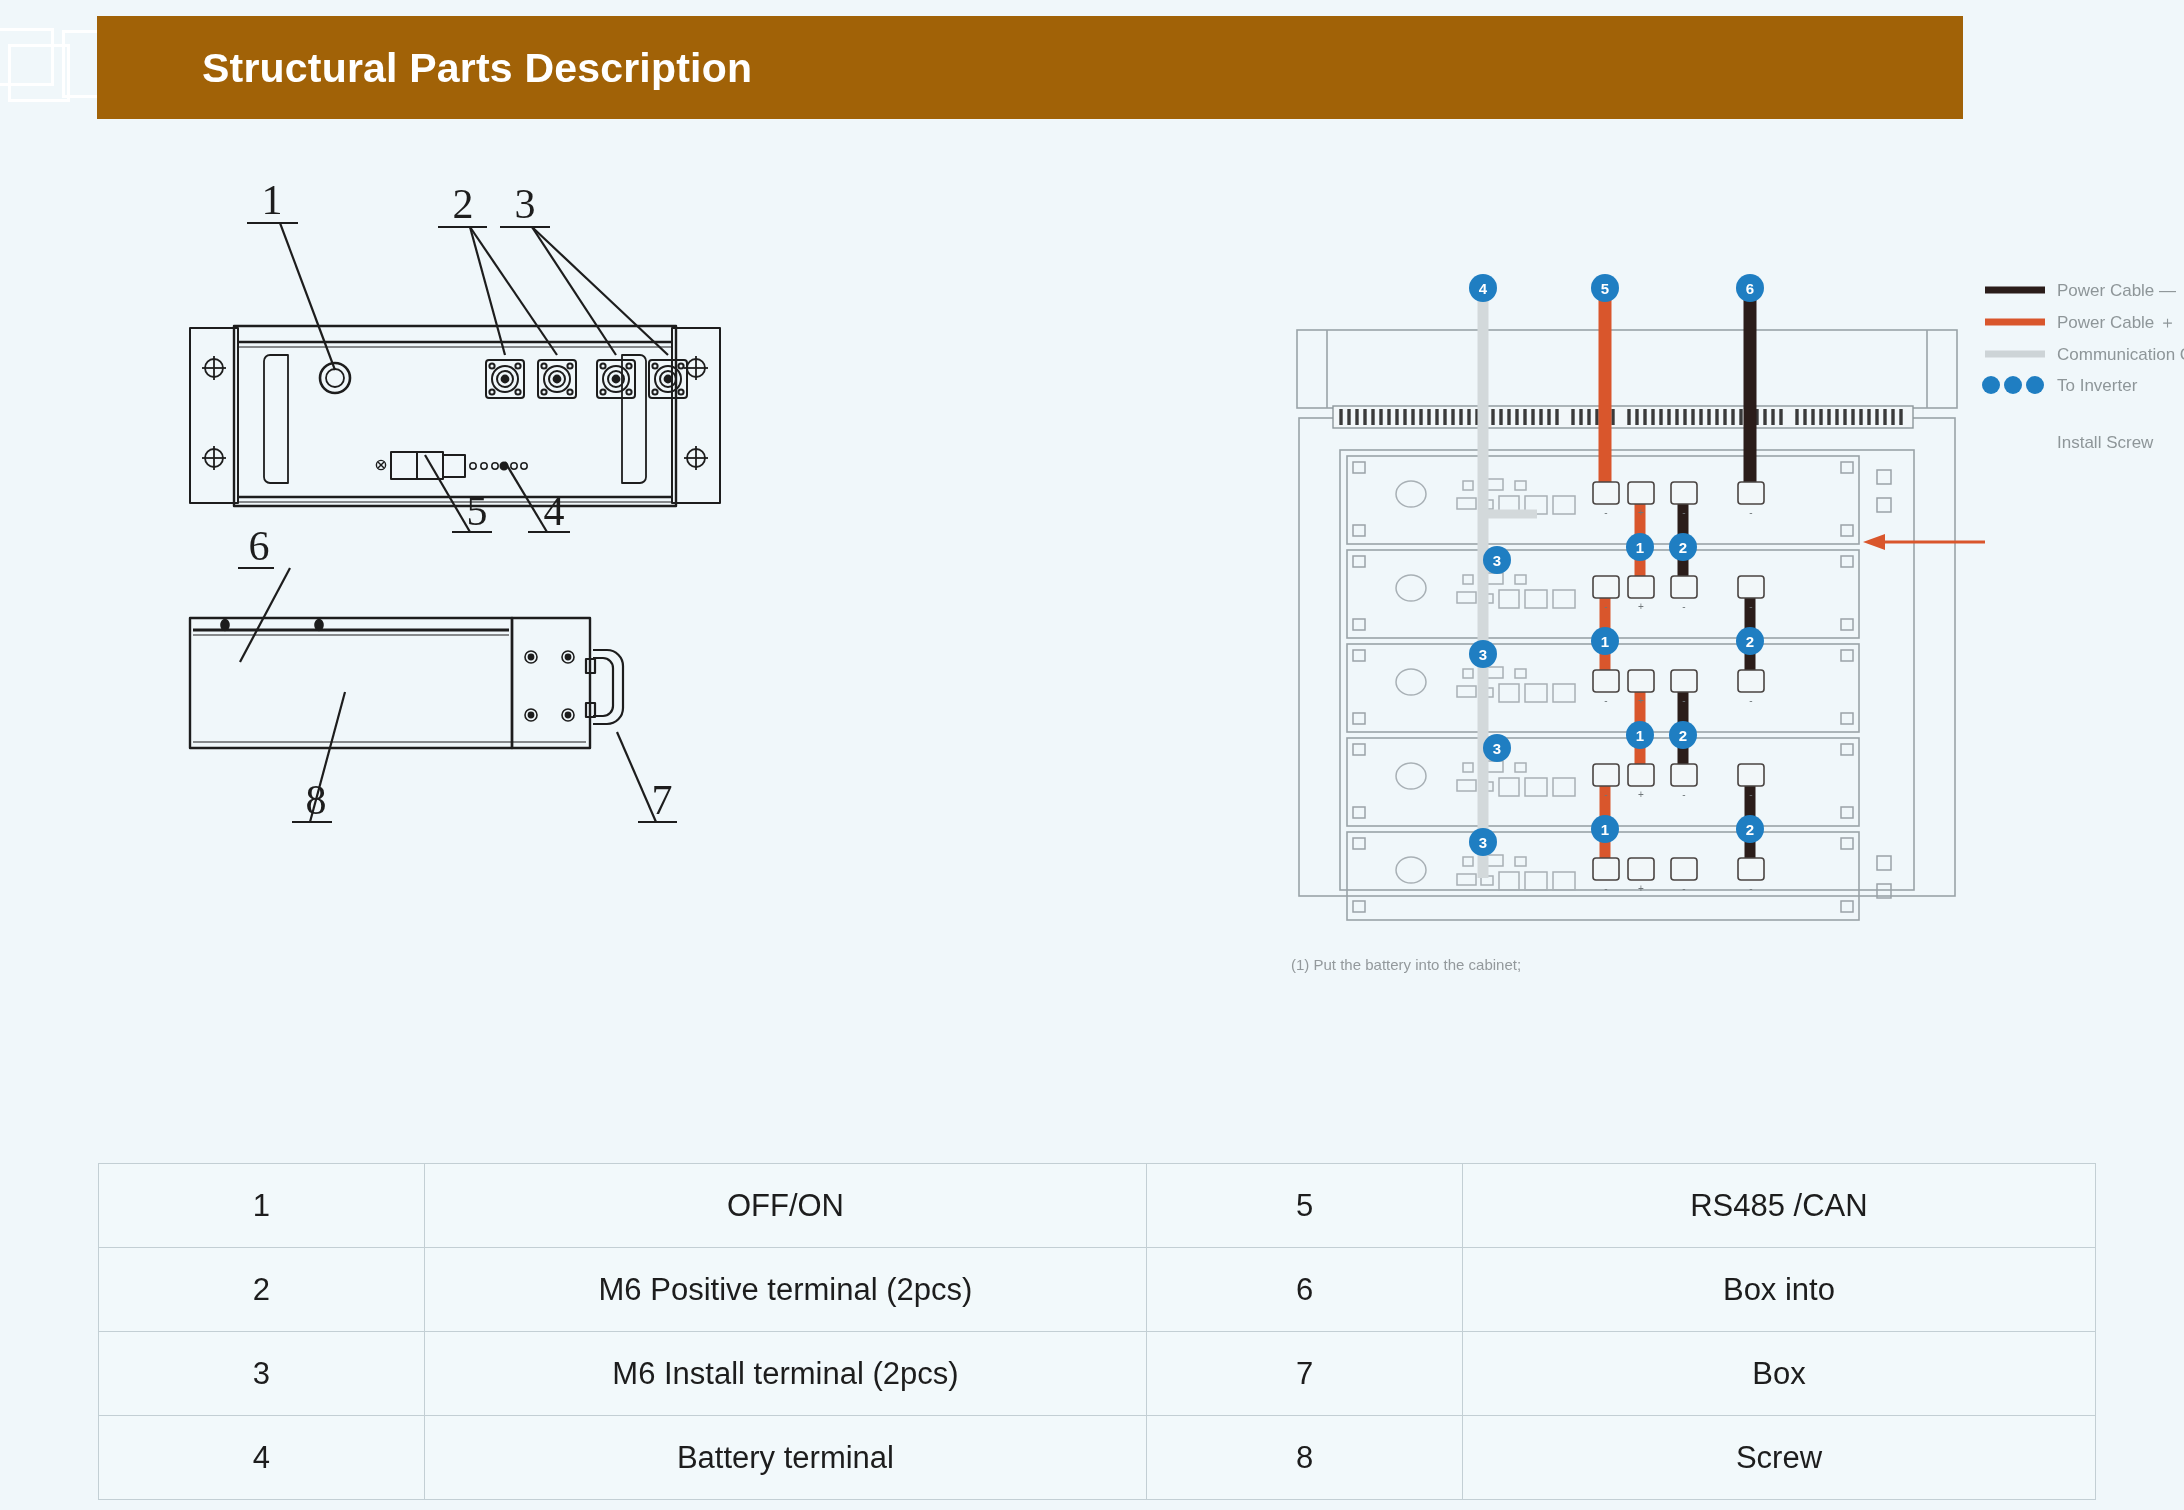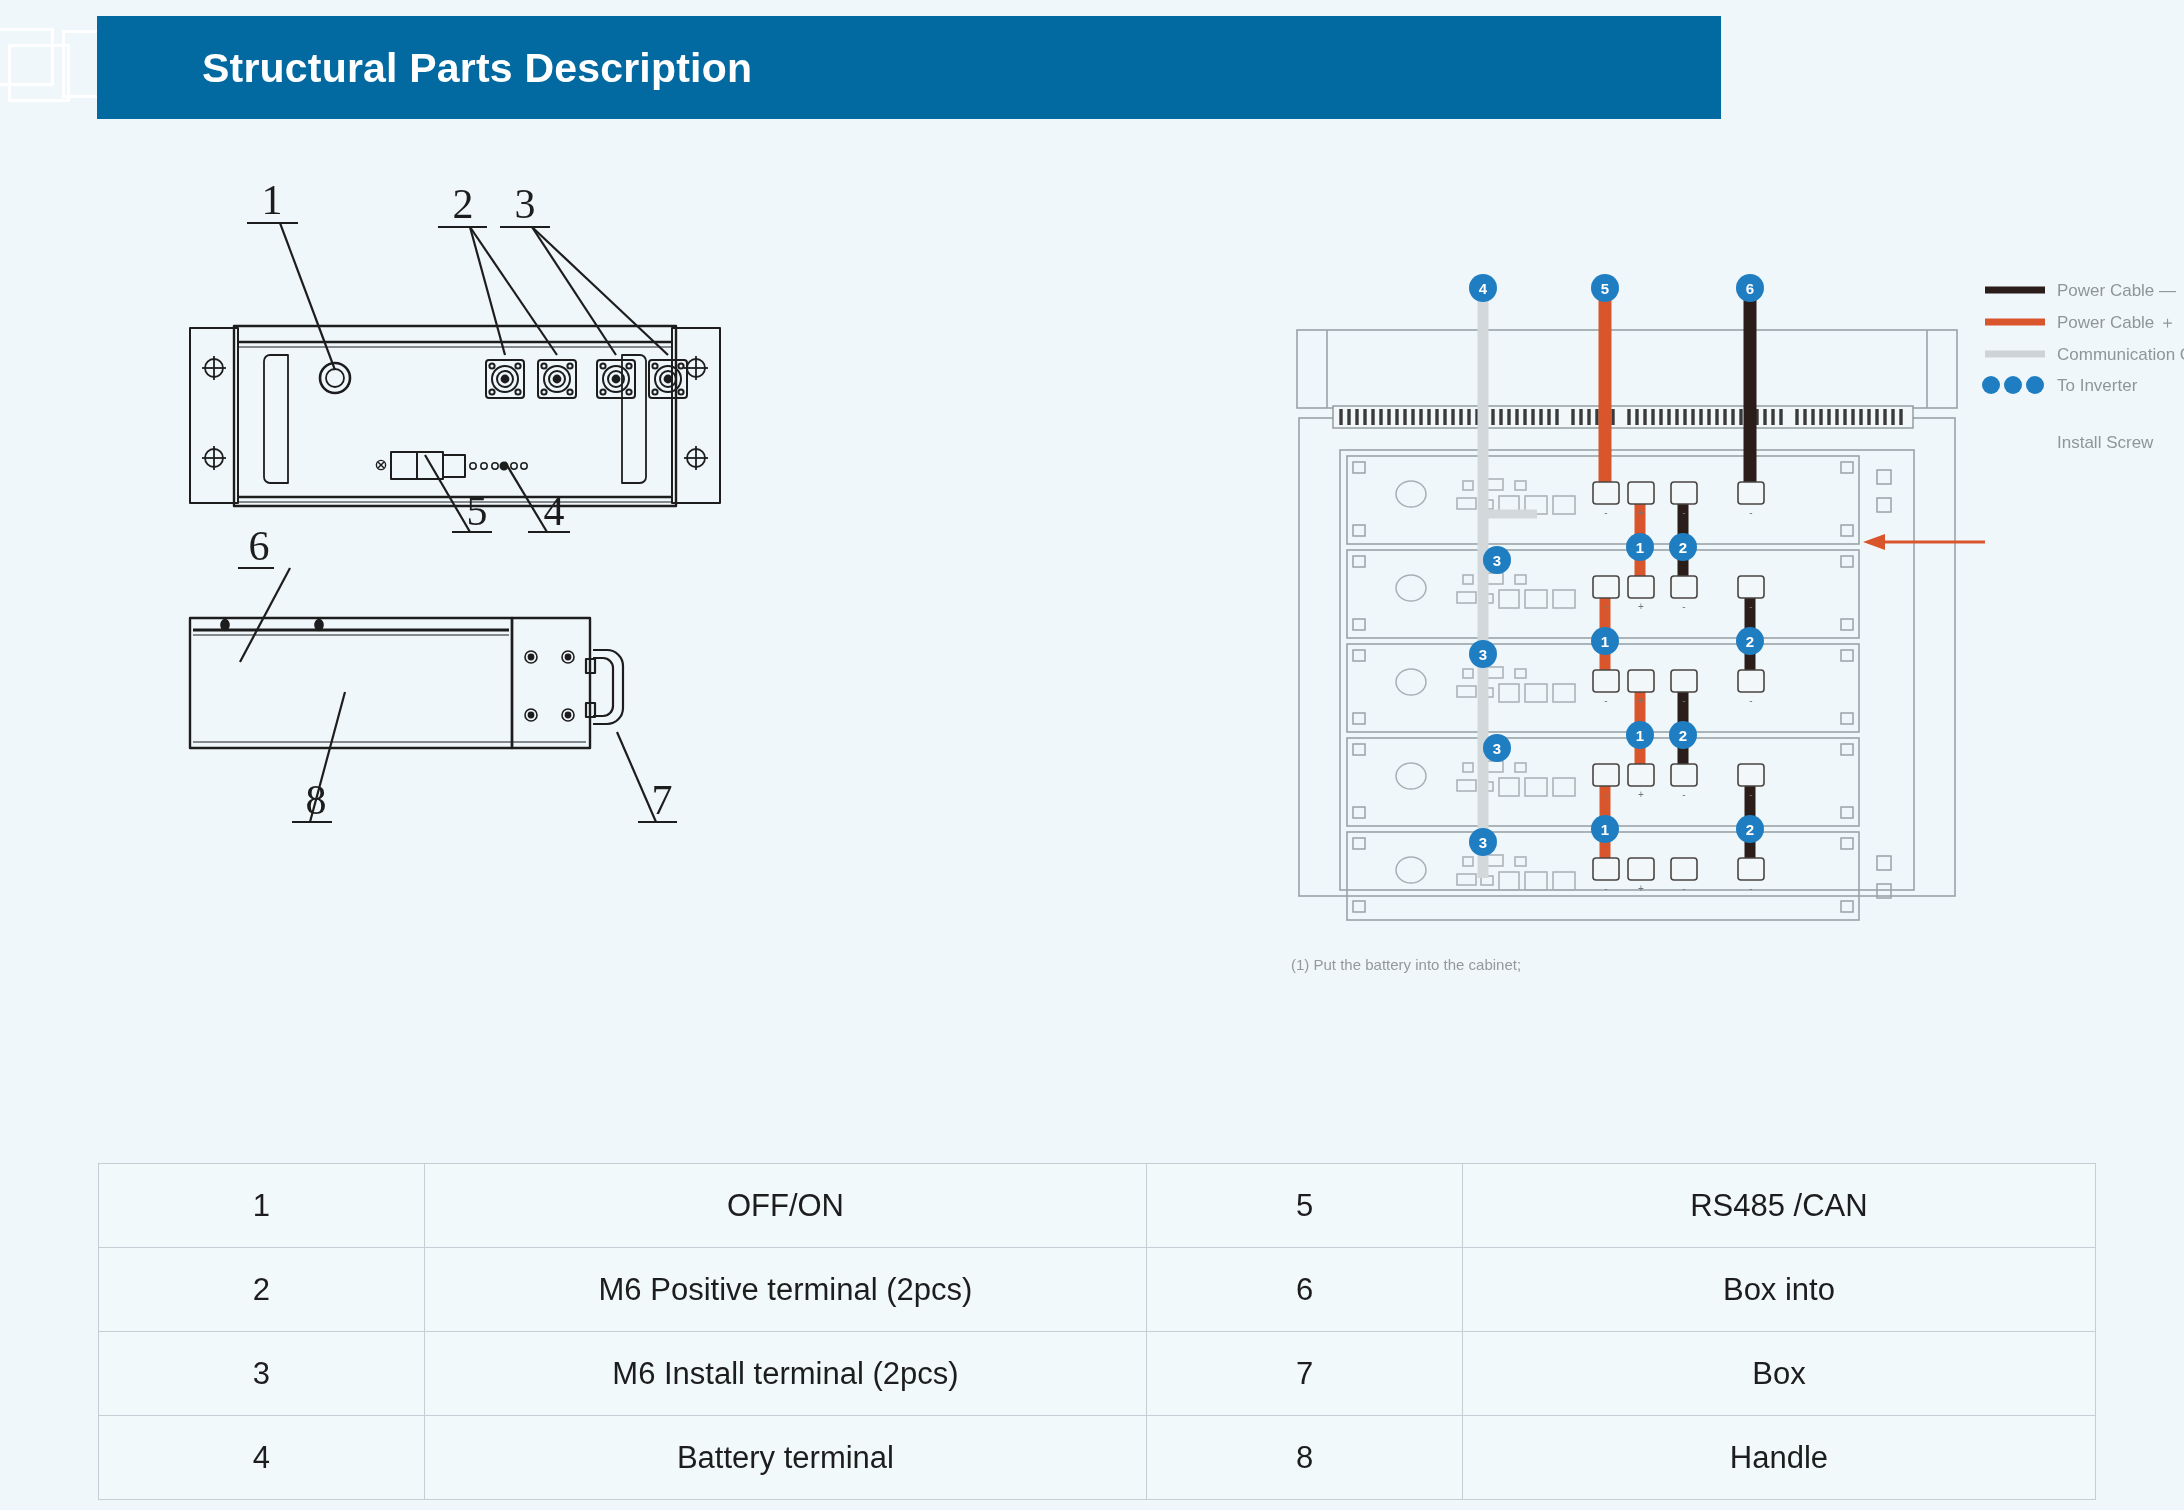--- a/index.html
+++ b/index.html
@@ -25,23 +25,23 @@
   }
   #wm-a { left: -8px;  top: 28px; width: 56px; height: 52px; }
   #wm-b { left: 8px;   top: 44px; width: 56px; height: 52px; }
   #wm-c { left: 62px;  top: 30px; width: 44px; height: 62px; }
 
   
   #header-bar {
     position: absolute;
     left: 97px;
     top: 16px;
-    width: 1624px;
+    width: 1866px;
     height: 103px;
-    background: #0369a1;
+    background: #a16207;
   }
   #header-title {
     position: absolute;
     left: 105px;
     top: 50%;
     transform: translateY(-50%);
     font-size: 41px;
     font-weight: bold;
     color: #ffffff;
     white-space: nowrap;
@@ -633,16 +633,16 @@
     <tr>
       <td class="num">3</td>
       <td class="desc">M6 Install terminal (2pcs)</td>
       <td class="num2">7</td>
       <td class="desc2">Box</td>
     </tr>
     <tr>
       <td class="num">4</td>
       <td class="desc">Battery terminal</td>
       <td class="num2">8</td>
-      <td class="desc2">Handle</td>
+      <td class="desc2">Screw</td>
     </tr>
   </tbody>
 </table>
 
 </body></html>

